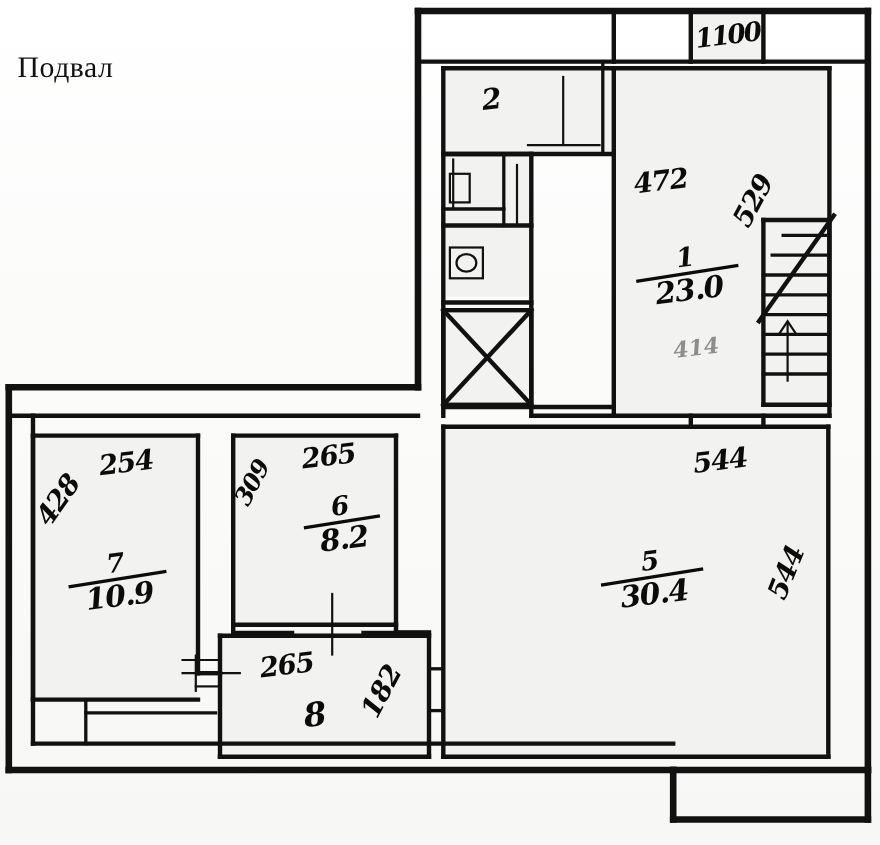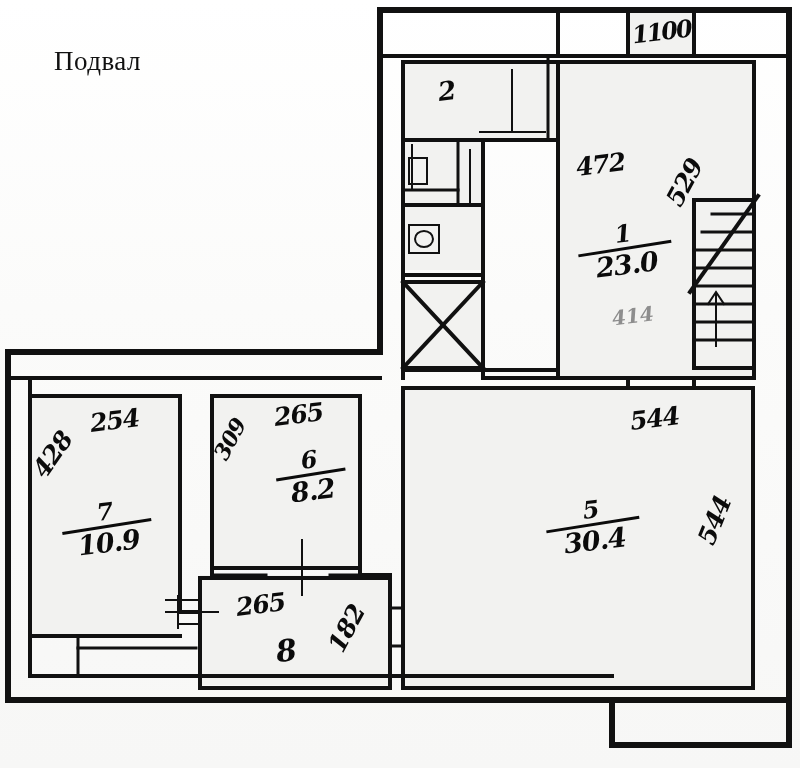--- a/index.html
+++ b/index.html
@@ -36,21 +36,20 @@
   
   #caption {
     position: absolute;
     left: 16px;
     top: 46px;
     font-family: "Liberation Serif", serif;
     font-size: 27px;
     color: #111;
     letter-spacing: 0.5px;
     white-space: nowrap;
-    margin-left: 38px;
   }
 
   
   .hw {
     position: absolute;
     font-family: "DejaVu Serif", serif;
     font-style: italic;
     font-weight: 700;
     color: #0b0b0b;
     white-space: nowrap;

